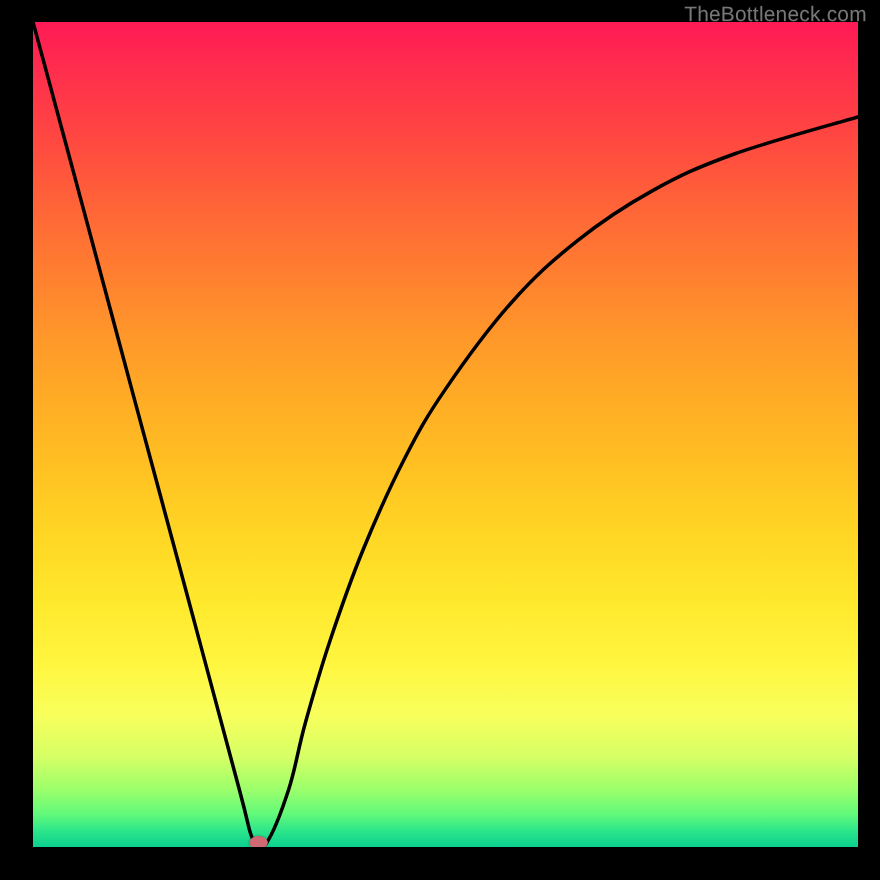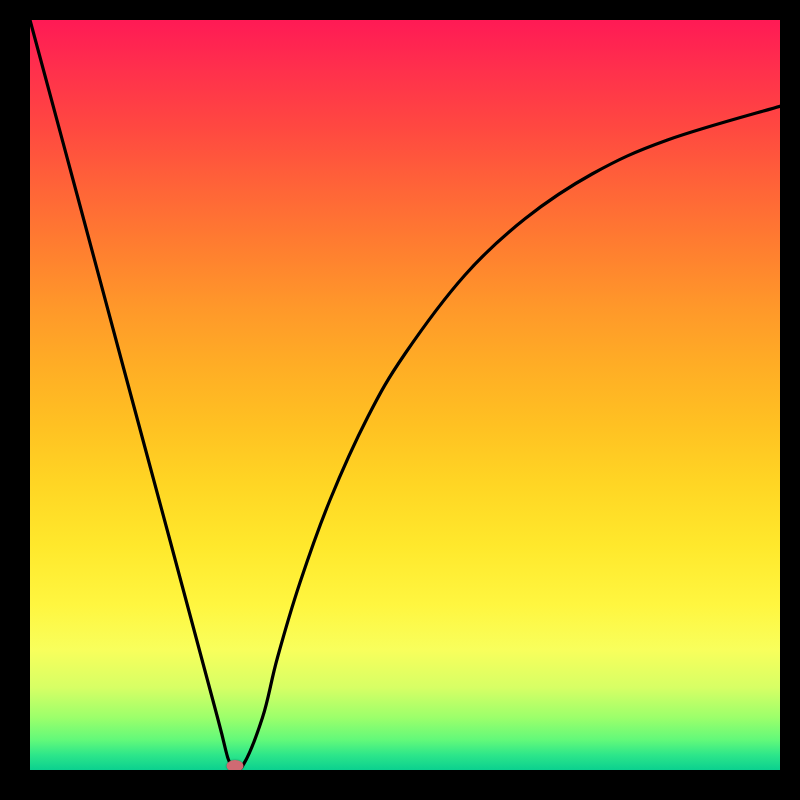--- a/index.html
+++ b/index.html
@@ -74,20 +74,21 @@
     border-radius: 50%;
     transform: translate(-50%, -50%);
     box-shadow: 0 0 2px rgba(0,0,0,0.4);
   }
 </style>
 </head>
 <body>
 
 <div class="frame">
 
+  <div class="watermark">TheBottleneck.com</div>
 
   <div class="plot-area">
     <div class="grad-bg"></div>
 
     <svg class="curve" viewBox="0 0 750 750" preserveAspectRatio="none">
       <path d="M 0.00 0.00 C 8.44 31.32, 30.00 111.22, 46.88 174.00 C 63.75 236.78, 76.88 285.98, 93.75 348.75 C 110.63 411.52, 123.75 459.98, 140.63 522.75 C 157.50 585.52, 176.77 657.67, 187.50 697.50 C 198.23 737.33, 195.79 735.23, 200.25 744.00 C 204.71 752.77, 206.45 754.62, 212.25 746.25 C 218.06 737.88, 226.16 717.08, 232.50 697.50 C 238.84 677.92, 240.75 661.80, 247.50 637.50 C 254.25 613.20, 260.55 590.85, 270.00 562.50 C 279.45 534.15, 287.85 509.70, 300.00 480.00 C 312.15 450.30, 324.00 423.82, 337.50 397.50 C 351.00 371.18, 357.45 359.40, 375.00 333.75 C 392.55 308.10, 413.40 279.30, 435.00 255.00 C 456.60 230.70, 472.05 216.97, 495.00 198.75 C 517.95 180.53, 536.85 167.93, 562.50 153.75 C 588.15 139.57, 603.75 132.15, 637.50 120.00 C 671.25 107.85, 729.75 92.33, 750.00 86.25" fill="none" stroke="#000000" stroke-width="3.2" stroke-linecap="round" stroke-linejoin="round"></path>
     </svg>
 
     <div class="marker" style="left: 204.75px; top: 746.25px; background: rgb(207, 106, 115);"></div>
   </div>

